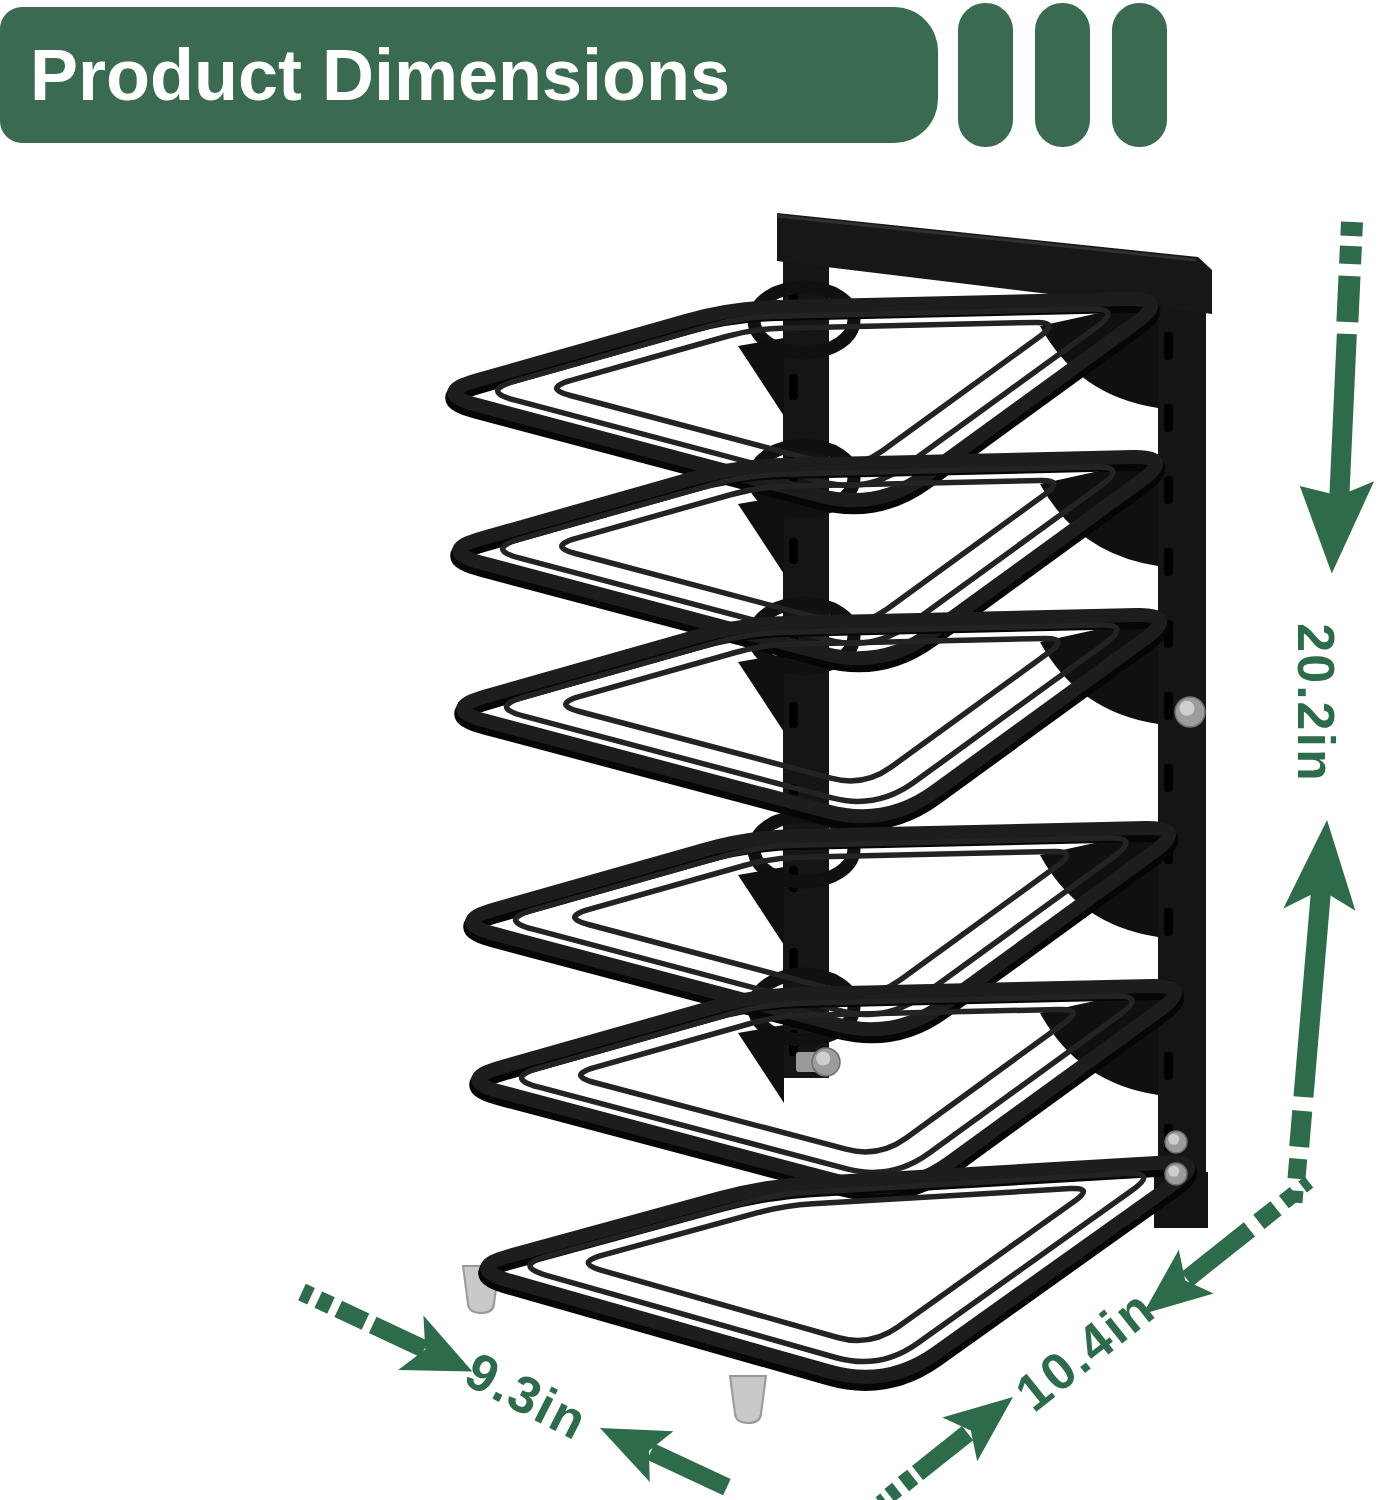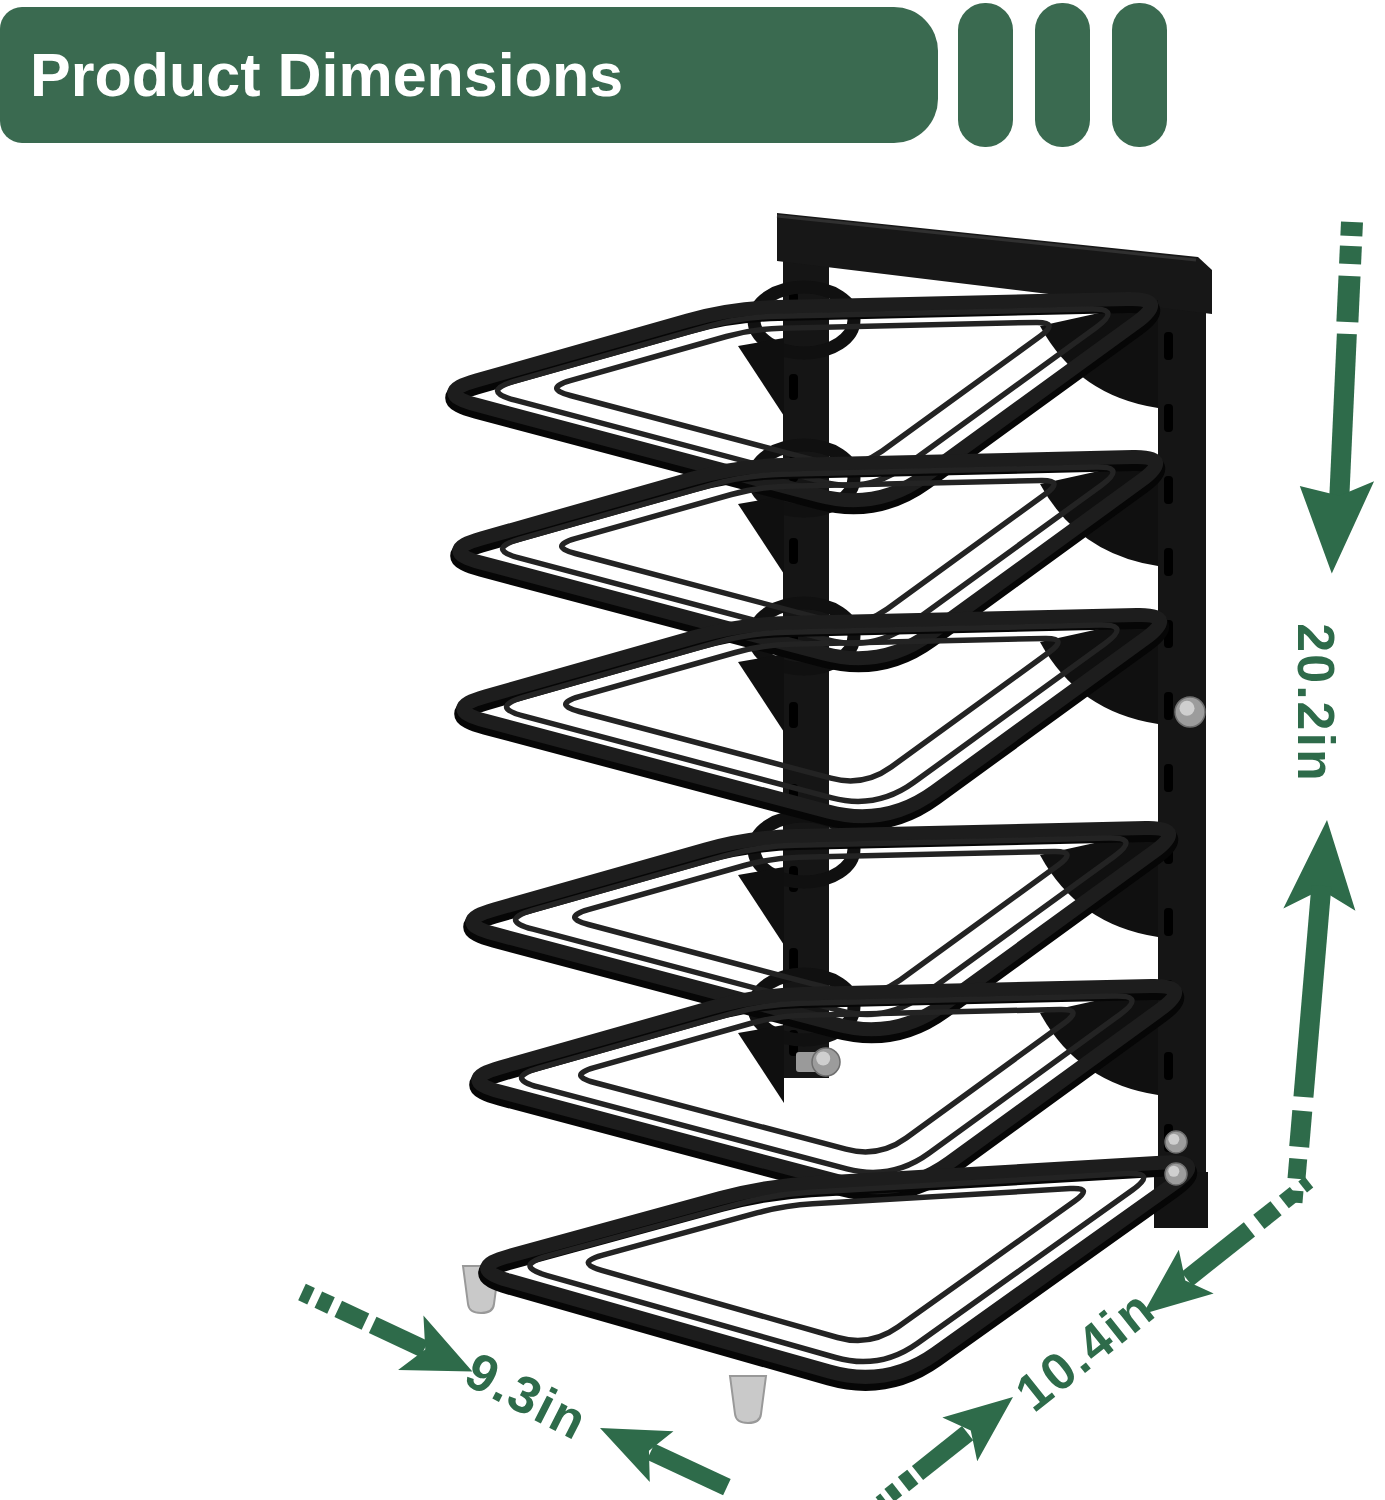--- a/index.html
+++ b/index.html
@@ -8,21 +8,21 @@
     font-family:"Liberation Sans",sans-serif;
   }
   .banner{
     position:absolute;left:0;top:7px;width:938px;height:136px;
     background:var(--banner-green,#3a6a50);
     border-radius:22px 44px 44px 22px;
     display:flex;align-items:center;
   }
   .banner .title{
     color:var(--title-text,#fff);
-    font-size:61px;font-weight:700;letter-spacing:0px;
+    font-size:72px;font-weight:700;letter-spacing:0px;
     padding-left:30px;white-space:nowrap;
   }
   .decor-bars{
     position:absolute;left:958px;top:3px;display:flex;gap:22px;
   }
   .decor-bars .pill{
     width:55px;height:144px;border-radius:27px;
     background:var(--banner-green,#3a6a50);
   }
   svg.scene{position:absolute;left:0;top:0;}

